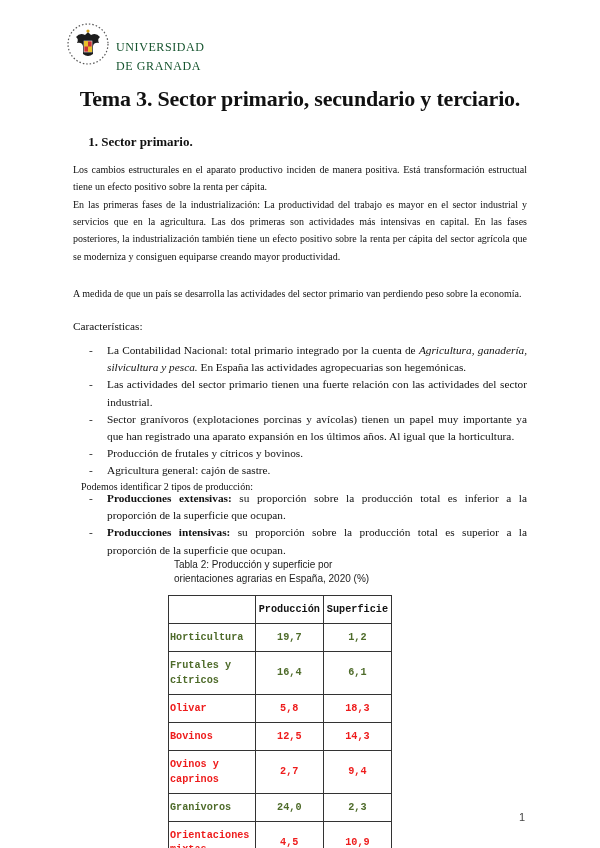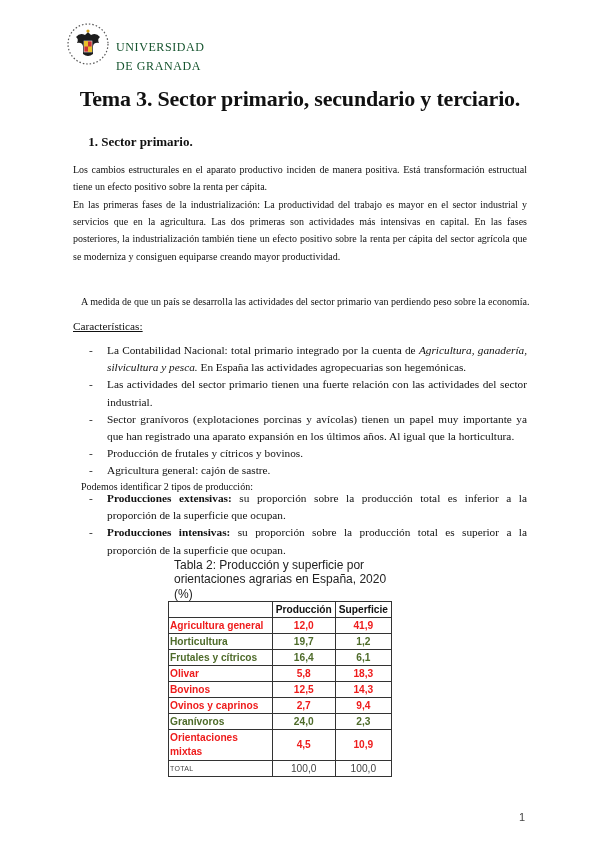--- a/index.html
+++ b/index.html
@@ -15,37 +15,37 @@
            font-size: 22px; font-weight: bold; letter-spacing: -0.2px; }
 
   .h1 { position: absolute; left: 78px; top: 134px; font-size: 13px; font-weight: bold; text-align: right; }
   .h1 .num { display: inline-block; width: 20px; }
 
   .para { position: absolute; left: 73px; width: 454px; font-size: 10px; line-height: 17.2px;
           text-align: justify; }
   .para.p1 { top: 161px; }
   .para.p2 { top: 196px; }
   .para.p3 { top: 285px; }
-  .caract { position: absolute; left: 73px; top: 320px; font-size: 11.3px; text-decoration: underline; }
+  .caract { position: absolute; left: 73px; top: 320px; font-size: 11.3px; }
 
   .list { position: absolute; left: 73px; width: 454px; margin: 0; padding: 0; list-style: none;
           font-size: 11.3px; line-height: 17.2px; }
   .list.l1 { top: 342px; }
   .list li { position: relative; padding-left: 34px; text-align: justify; }
   .list li .dash { position: absolute; left: 16px; top: 0; }
   .para.p4 { top: 470px; }
   .list.l2 { top: 490px; }
   .list.l2 li { margin-bottom: 0; }
 
   .table-block { position: absolute; left: 174px; top: 558px; width: 220px; }
-  .caption { font-family: "Liberation Sans", "DejaVu Sans", sans-serif; font-size: 12px;
-             line-height: 14.3px; color: #222; padding-left: 0px; }
+  .caption { font-family: "Liberation Sans", "DejaVu Sans", sans-serif; font-size: 10px;
+             line-height: 14.3px; color: #222; padding-left: 0px; margin-bottom: 8px; }
   table.data { border-collapse: collapse; width: 224px; margin-left: -6px;
                font-family: "Liberation Sans", "DejaVu Sans", sans-serif; font-size: 10.2px; font-weight: bold; }
-  table.data td, table.data th { border: 1px solid #333; padding: 0 3px; height: 15px; line-height: 15px; }
+  table.data td, table.data th { border: 1px solid #333; padding: 6px 3px; height: 15px; line-height: 15px; font-family: Liberation Mono, monospace; }
   table.data th { text-align: center; color: #111; }
   table.data td.num { text-align: center; }
   table.data td.lbl { text-align: left; padding-left: 1px; }
   .red { color: #ee1c1c; }
   .green { color: #4e6b2a; margin-left: 22px; }
   .total { color: #444; font-weight: normal; }
   .total .lbl { font-size: 7px; letter-spacing: 0.3px; }
   tr.tall td { height: 30px; line-height: 14px; }
 
   .pagenum { position: absolute; left: 519px; top: 811px; font-family: "Liberation Sans", sans-serif;
@@ -71,21 +71,21 @@
 
 <div class="title">Tema 3. Sector primario, secundario y terciario.</div>
 
 <div class="h1">
   <span class="num">1.</span>
   <span>Sector primario.</span>
 </div>
 
 <p class="para p1" style="margin:0">Los cambios estructurales en el aparato productivo inciden de manera positiva. Está transformación estructual tiene un efecto positivo sobre la renta per cápita.</p>
 <p class="para p2" style="margin:0">En las primeras fases de la industrialización: La productividad del trabajo es mayor en el sector industrial y servicios que en la agricultura. Las dos primeras son actividades más intensivas en capital. En las fases posteriores, la industrialización también tiene un efecto positivo sobre la renta per cápita del sector agrícola que se moderniza y consiguen equiparse creando mayor productividad.</p>
-<p class="para p3" style="margin:8px">A medida de que un país se desarrolla las actividades del sector primario van perdiendo peso sobre la economía.</p>
+<p class="para p3" style="margin:0">A medida de que un país se desarrolla las actividades del sector primario van perdiendo peso sobre la economía.</p>
 <div class="caract">Características:</div>
 
 <ul class="list l1">
   <li>
     <span class="dash">-</span>
     <span>La Contabilidad Nacional: total primario integrado por la cuenta de </span><i>Agricultura, ganadería, silvicultura y pesca.</i><span> En España las actividades agropecuarias son hegemónicas.</span>
   </li>
   <li>
     <span class="dash">-</span>
     <span>Las actividades del sector primario tienen una fuerte relación con las actividades del sector industrial.</span>
@@ -118,25 +118,20 @@
 </ul>
 
 <div class="table-block">
   <div class="caption">Tabla 2: Producción y superficie por orientaciones agrarias en España, 2020 (%)</div>
   <table class="data">
     <tbody>
         <tr>
       <th class="blank-head"></th>
       <th>Producción</th>
       <th>Superficie</th>
-    </tr>
-    <tr class="red">
-      <td class="lbl">Agricultura general</td>
-      <td class="num">12,0</td>
-      <td class="num">41,9</td>
     </tr>
     <tr class="green">
       <td class="lbl">Horticultura</td>
       <td class="num">19,7</td>
       <td class="num">1,2</td>
     </tr>
     <tr class="green">
       <td class="lbl">Frutales y cítricos</td>
       <td class="num">16,4</td>
       <td class="num">6,1</td>

